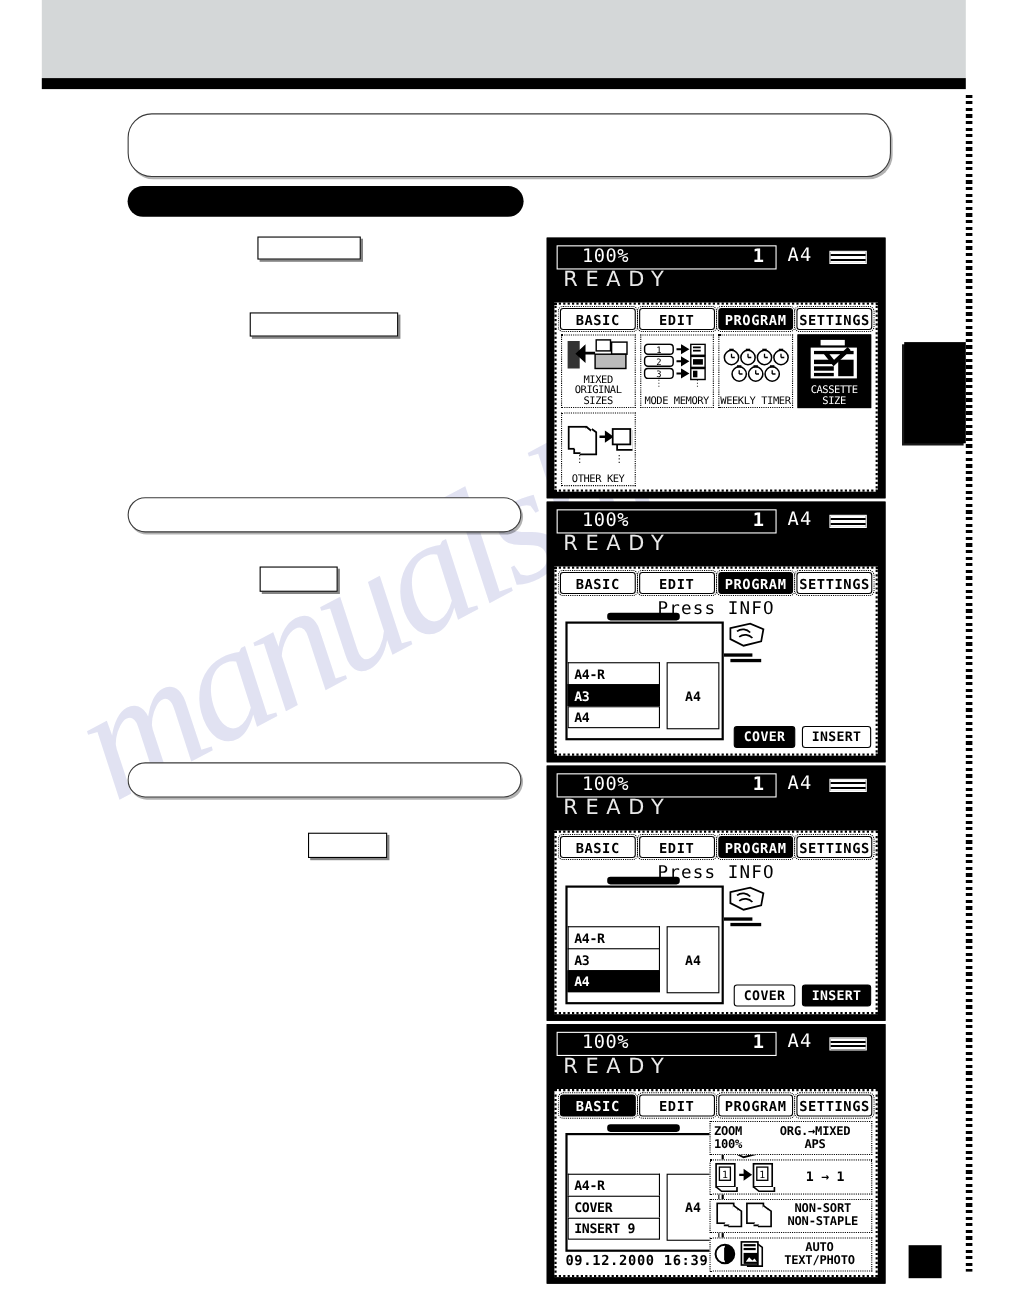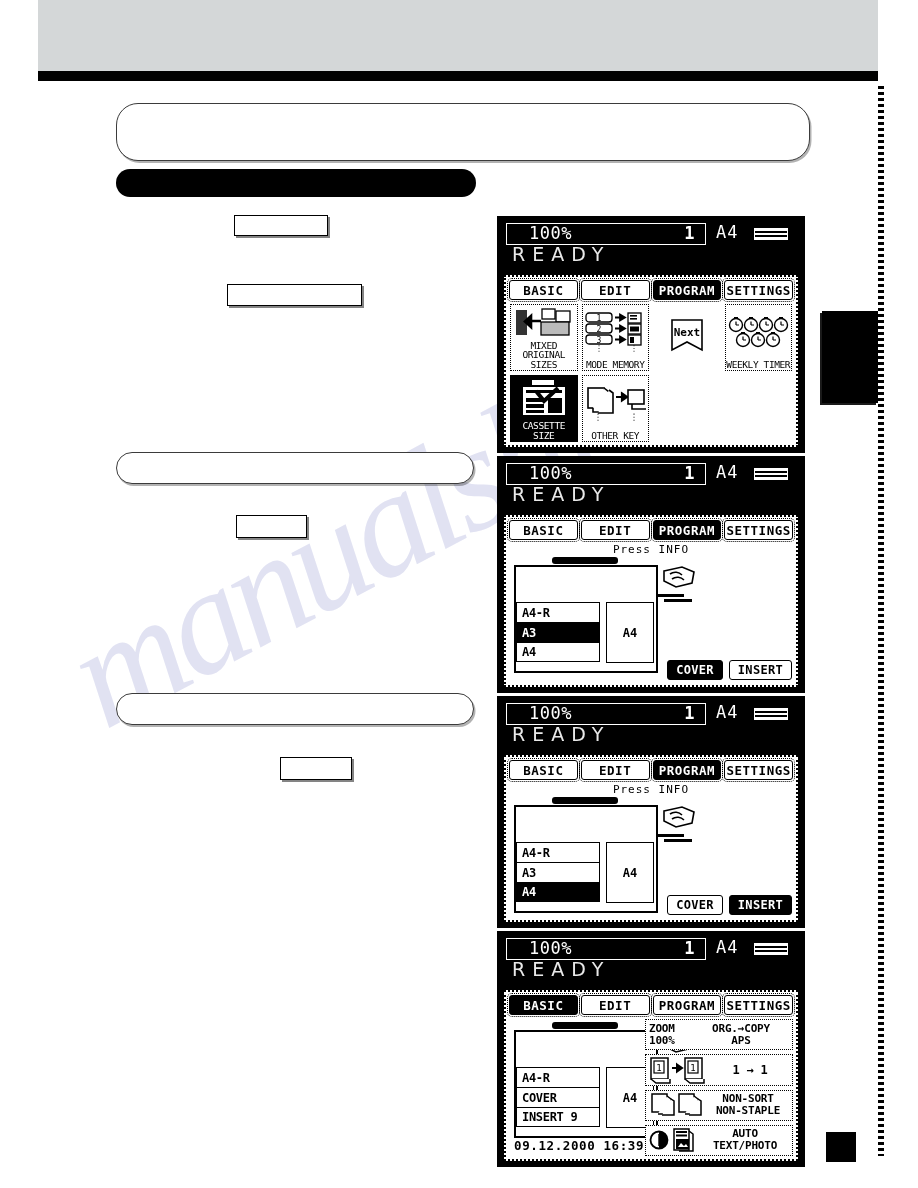--- a/index.html
+++ b/index.html
@@ -75,21 +75,21 @@
   .fkey{border:1.6px dotted #000;background:#fff;position:relative;
      display:flex;flex-direction:column;align-items:center;justify-content:flex-end;
      padding-bottom:1px;overflow:hidden;}
   .fkey.sel{background:#000;color:#fff;border-style:solid;}
   .fkey.plain{border:none;}
   .fklabel{font-size:9.5px;font-weight:normal;line-height:9.5px;text-align:center;
      letter-spacing:-.4px;width:100%;}
   .fkart{flex:1;width:100%;display:flex;align-items:center;justify-content:center;}
 
   
-  .pressinfo{position:absolute;left:0;right:0;top:26px;text-align:center;font-size:11px;
+  .pressinfo{position:absolute;left:0;right:0;top:26px;text-align:center;font-size:16px;
      letter-spacing:1px;color:#000;}
   .cassette-wrap{position:absolute;left:8px;top:40px;width:160px;height:120px;}
   .cass-top-bar{position:absolute;left:38px;top:0px;width:66px;height:7px;background:#000;border-radius:3px;}
   .cass-top-bar2{position:absolute;left:47px;top:9px;width:42px;height:5px;background:#000;border-radius:2px;}
   .cass-body{position:absolute;left:0;top:8px;width:144px;height:108px;border:2px solid #000;
      background:#fff;box-sizing:border-box;}
   .cass-col{position:absolute;left:2px;top:45px;width:84px;}
   .crow{height:20px;border:1.6px solid #000;border-bottom:none;background:#fff;
      font-size:12px;font-weight:bold;display:flex;align-items:center;padding-left:5px;
      box-sizing:border-box;letter-spacing:-.3px;}
@@ -197,28 +197,20 @@
               <rect x="46" y="14.5" width="9" height="5" fill="#000"></rect>
               <rect x="44" y="23" width="13" height="10" fill="#fff" stroke="#000" stroke-width="1.3"></rect>
               <rect x="46" y="25" width="4" height="6" fill="#000"></rect>
               <text x="15" y="39" font-size="8" text-anchor="middle" font-family="monospace">⋮</text>
               <text x="50" y="39" font-size="8" text-anchor="middle" font-family="monospace">⋮</text>
             </svg>
           </div>
           <div class="fklabel">MODE MEMORY</div>
         </div>
 
-        <div class="fkey plain">
-          <div class="fkart">
-            <svg width="46" height="46" viewBox="0 0 46 46">
-              <path d="M8 6 H38 V36 L23 28 L8 36 Z" fill="#fff" stroke="#000" stroke-width="1.6"></path>
-              <text x="23" y="22" font-size="11" font-weight="bold" text-anchor="middle" font-family="monospace">Next</text>
-            </svg>
-          </div>
-        </div>
 
         <div class="fkey">
           <div class="fkart">
             <svg width="62" height="34" viewBox="0 0 62 34">
               <g fill="#fff" stroke="#000" stroke-width="1.4">
                 <circle cx="9" cy="10" r="6.5"></circle>
                   <circle cx="24" cy="10" r="6.5"></circle>
                 <circle cx="39" cy="10" r="6.5"></circle>
                   <circle cx="54" cy="10" r="6.5"></circle>
                 <circle cx="16" cy="25" r="6.5"></circle>
@@ -424,21 +416,21 @@
       </div>
       <div class="datetime">09.12.2000 16:39</div>
 
       <div class="rstack">
         <div class="rbox">
           <div class="rb-left" style="width:44px;">
             <div>ZOOM</div>
             <div>100%</div>
           </div>
           <div class="rb-txt" style="flex:1;">
-            <div>ORG.→COPY</div>
+            <div>ORG.→MIXED</div>
             <div>APS</div>
           </div>
         </div>
 
         <div class="rbox">
           <div style="width:62px;display:flex;align-items:center;">
             <svg width="62" height="28" viewBox="0 0 62 28">
               <rect x="2" y="2" width="17" height="21" fill="#fff" stroke="#000" stroke-width="1.5"></rect>
               <rect x="5" y="5" width="10" height="12" fill="#fff" stroke="#000" stroke-width="1.2"></rect>
               <text x="10" y="15" font-size="9" text-anchor="middle" font-family="monospace">1</text>

